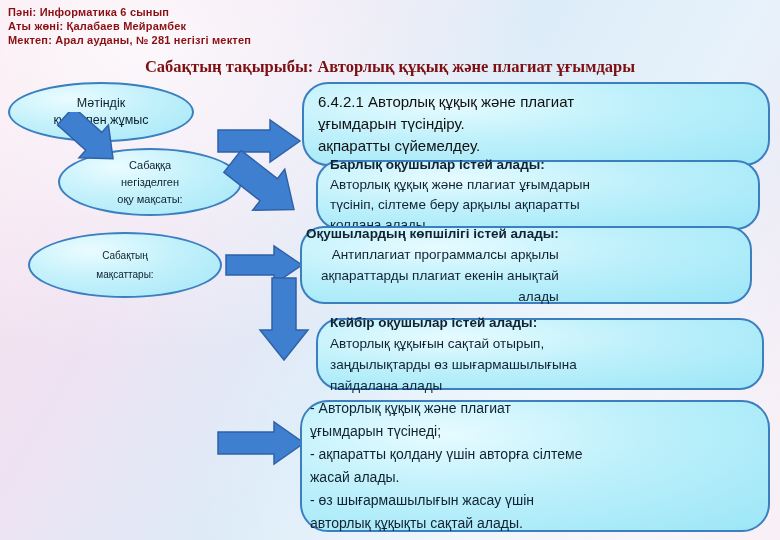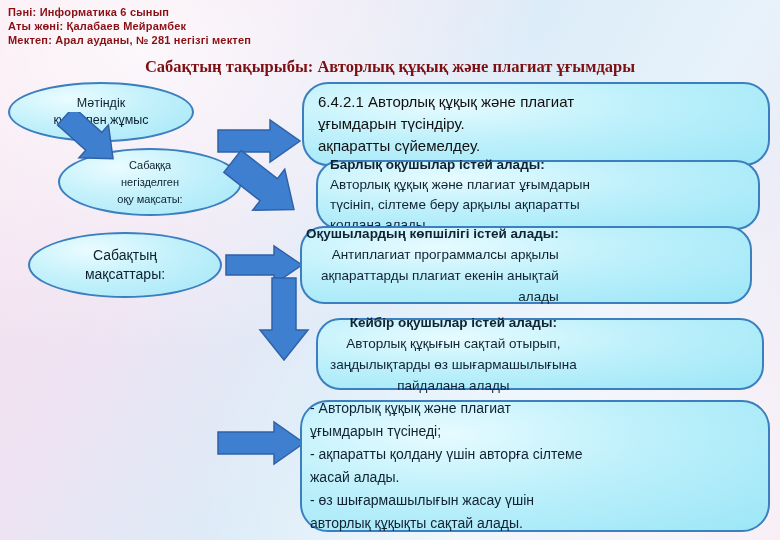--- a/index.html
+++ b/index.html
@@ -81,21 +81,21 @@
   #oval-text-work {
     left: 8px; top: 82px; width: 186px; height: 60px;
     font-size: 12.5px; line-height: 17px;
   }
   #oval-lesson-objective {
     left: 58px; top: 148px; width: 184px; height: 68px;
     font-size: 11px; line-height: 17px;
   }
   #oval-lesson-goals {
     left: 28px; top: 232px; width: 194px; height: 66px;
-    font-size: 14px; line-height: 19px;
+    font-size: 10px; line-height: 19px;
   }
   #oval-assessment {
     left: 28px; top: 406px; width: 194px; height: 72px;
     font-size: 14px; line-height: 19px;
   }
 
   
   #box-objectives {
     left: 302px; top: 82px; width: 468px; height: 84px;
     border-radius: 26px;
@@ -118,21 +118,21 @@
     border-radius: 24px;
     font-size: 13.5px; line-height: 21px;
     text-align: right;
     justify-content: flex-start;
     padding: 3px 4px;
   }
   #box-some {
     left: 316px; top: 318px; width: 448px; height: 72px;
     border-radius: 24px;
     font-size: 13.5px; line-height: 21px;
-    text-align: center;
+    text-align: left;
     justify-content: flex-start;
     padding: 3px 12px;
   }
   #box-criteria {
     left: 300px; top: 400px; width: 470px; height: 132px;
     border-radius: 28px;
     font-size: 14px; line-height: 23px;
     text-align: left;
     justify-content: flex-start;
     padding: 6px 8px;

